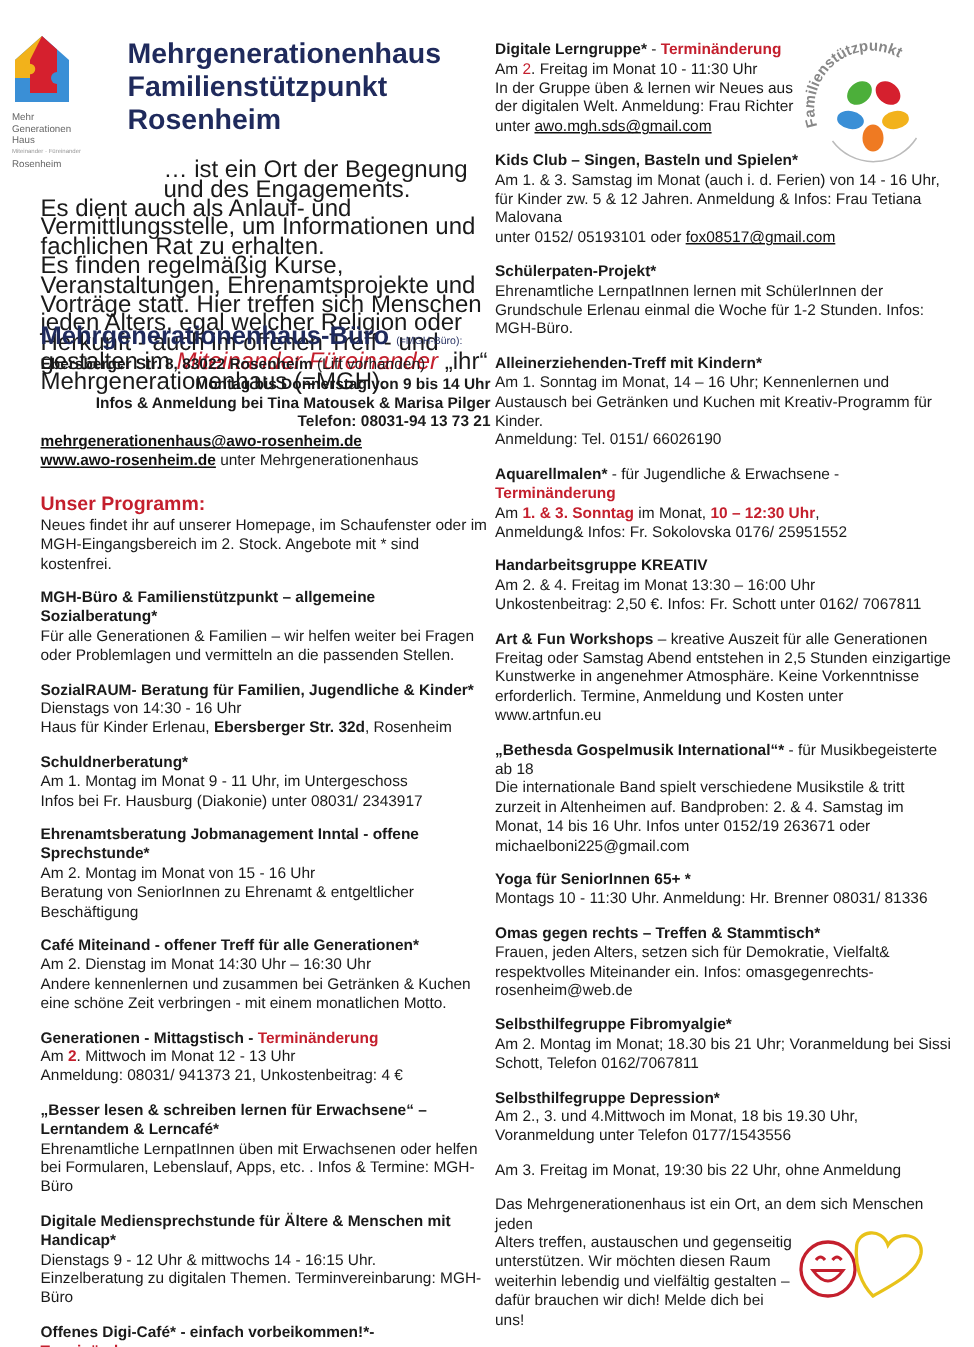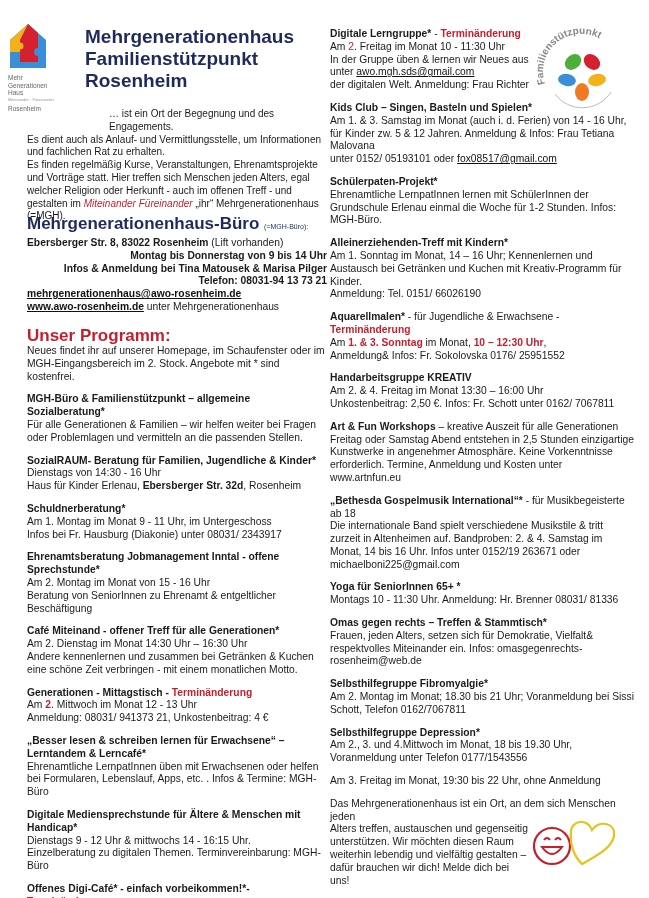--- a/index.html
+++ b/index.html
@@ -4,30 +4,30 @@
 <style>
   html, body { margin: 0; padding: 0; background: #ffffff; }
   body { width: 649px; height: 898px; position: relative; overflow: hidden;
          font-family: "Liberation Sans", sans-serif; color: #1a1a1a; }
   .page { position: absolute; left: 0; top: 0; width: 649px; height: 640px; padding-left: 24px; }
   .logo-mgh { position: absolute; left: 8px; top: 22px; width: 52px; height: 90px; }
   .logo-mgh .txt { font-size: 6.5px; line-height: 7.5px; color: #666; font-family: "Liberation Sans", sans-serif; }
   .logo-mgh .txt.small { font-size: 4px; line-height: 6px; color: #999; }
   .header-title { position: absolute; left: 85px; top: 26px; font-size: 19px; font-weight: bold;
                   line-height: 22px; color: #1f2a5c; width: 240px; }
-  .intro { position: absolute; left: 27px; top: 108px; width: 300px; font-size: 10px; line-height: 12.8px; }
+  .intro { position: absolute; left: 27px; top: 108px; width: 300px; font-size: 16px; line-height: 12.8px; }
   .intro .first { padding-left: 82px; }
   .red-ital { color: #c41f2d; font-style: italic; }
   .office { position: absolute; left: 27px; top: 214px; width: 300px; font-size: 10.3px; line-height: 12.8px; }
   .office h2 { margin: 0 0 1px 0; font-size: 17px; line-height: 19px; color: #1f2a5c; font-weight: bold; }
   .office h2 small { font-size: 7px; font-weight: normal; }
   .bold { font-weight: bold; text-align: right; }
   .link { color: #111; text-decoration: underline; }
   .program { position: absolute; left: 27px; top: 326px; width: 300px; }
-  .program h2 { margin: 0; font-size: 17px; line-height: 19px; color: #c41f2d; font-weight: bold; }
+  .program h2 { margin: 0; font-size: 13px; line-height: 19px; color: #c41f2d; font-weight: bold; }
   .program .intro-p { font-size: 10.3px; line-height: 12.8px; margin: 0 0 10px 0; }
   .item { font-size: 10.3px; line-height: 12.8px; margin: 0 0 10px 0; }
   .item .title { font-weight: bold; }
   .hl { color: #c41f2d; font-weight: bold; }
   .red { color: #c41f2d; }
   .right-items { position: absolute; left: 330px; top: 28px; width: 305px; }
   .logo-fsp { position: absolute; left: 535px; top: 22px; width: 92px; height: 92px; }
   .ehren h3 { margin: 0; font-size: 12.5px; line-height: 15px; color: #1f2a5c; font-weight: bold; }
   .ehren .body { font-size: 10.3px; line-height: 12.8px; }
   .ehren .narrow { width: 200px; }
@@ -136,22 +136,22 @@
       <ellipse cx="47" cy="70" rx="7" ry="9" fill="#ef7a22"></ellipse>
     </g>
     <path d="M20,72 A34,34 0 0,0 76,70" stroke="#bbb" stroke-width="1" fill="none"></path>
   </svg>
 
   <div class="right-items">
     <div class="item">
       <div><span class="title">Digitale Lerngruppe*</span><span> - </span><span class="hl">Terminänderung</span></div>
       <div><span>Am </span><span class="red">2</span><span>. Freitag im Monat 10 - 11:30 Uhr</span></div>
       <div>In der Gruppe üben &amp; lernen wir Neues aus</div>
+      <div>der digitalen Welt. Anmeldung: Frau Richter</div>
       <div><span>unter </span><a class="link">awo.mgh.sds@gmail.com</a></div>
-      <div>der digitalen Welt. Anmeldung: Frau Richter</div>
     </div>
     <div class="item">
       <div class="title">Kids Club – Singen, Basteln und Spielen*</div>
       <div>Am 1. &amp; 3. Samstag im Monat (auch i. d. Ferien) von 14 - 16 Uhr, für Kinder zw. 5 &amp; 12 Jahren. Anmeldung &amp; Infos: Frau Tetiana Malovana</div>
       <div><span>unter 0152/ 05193101 oder </span><a class="link">fox08517@gmail.com</a></div>
     </div>
     <div class="item">
       <div class="title">Schülerpaten-Projekt*</div>
       <div>Ehrenamtliche LernpatInnen lernen mit SchülerInnen der Grundschule Erlenau einmal die Woche für 1-2 Stunden. Infos: MGH-Büro.</div>
     </div>

